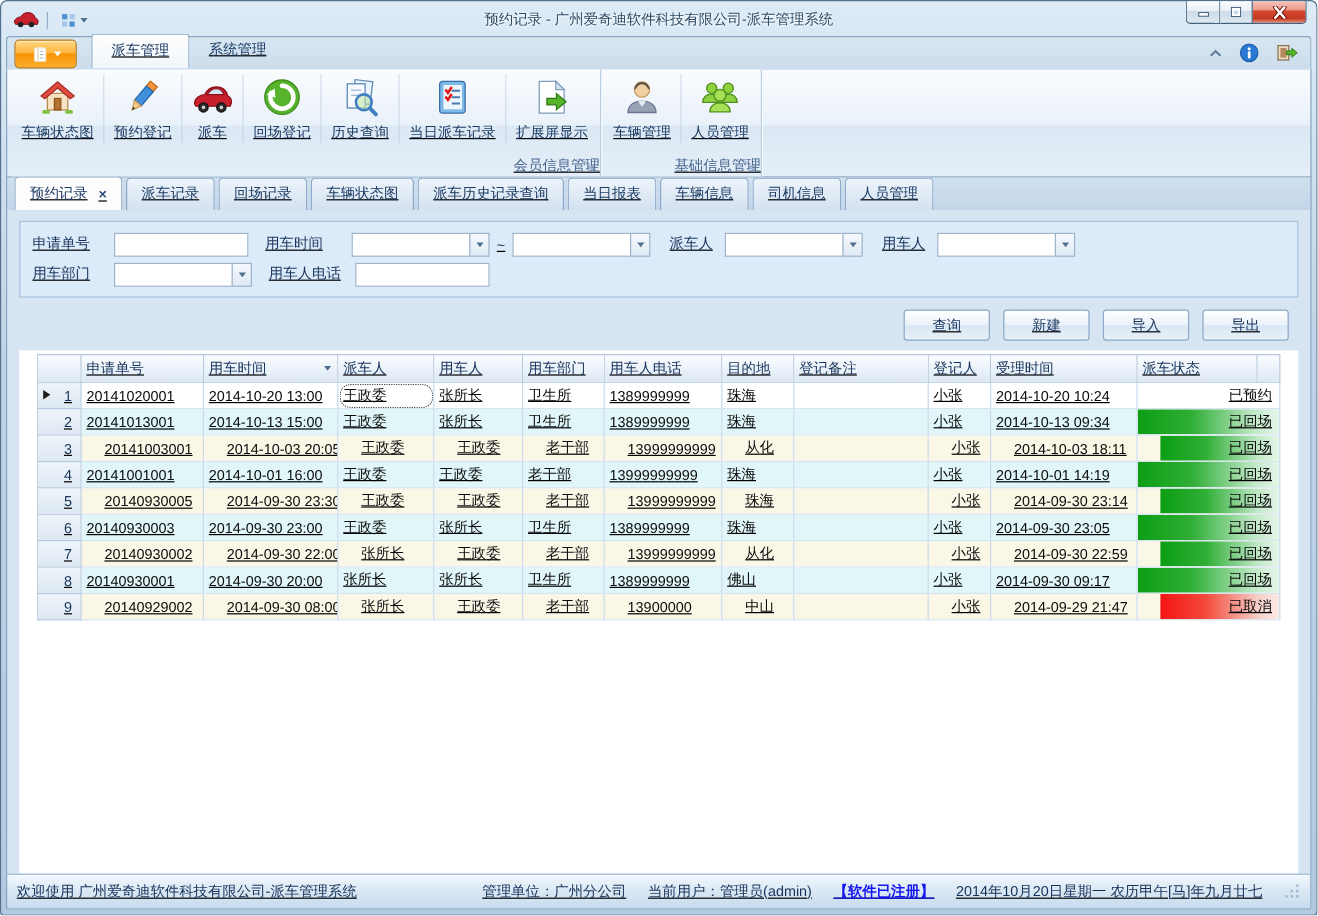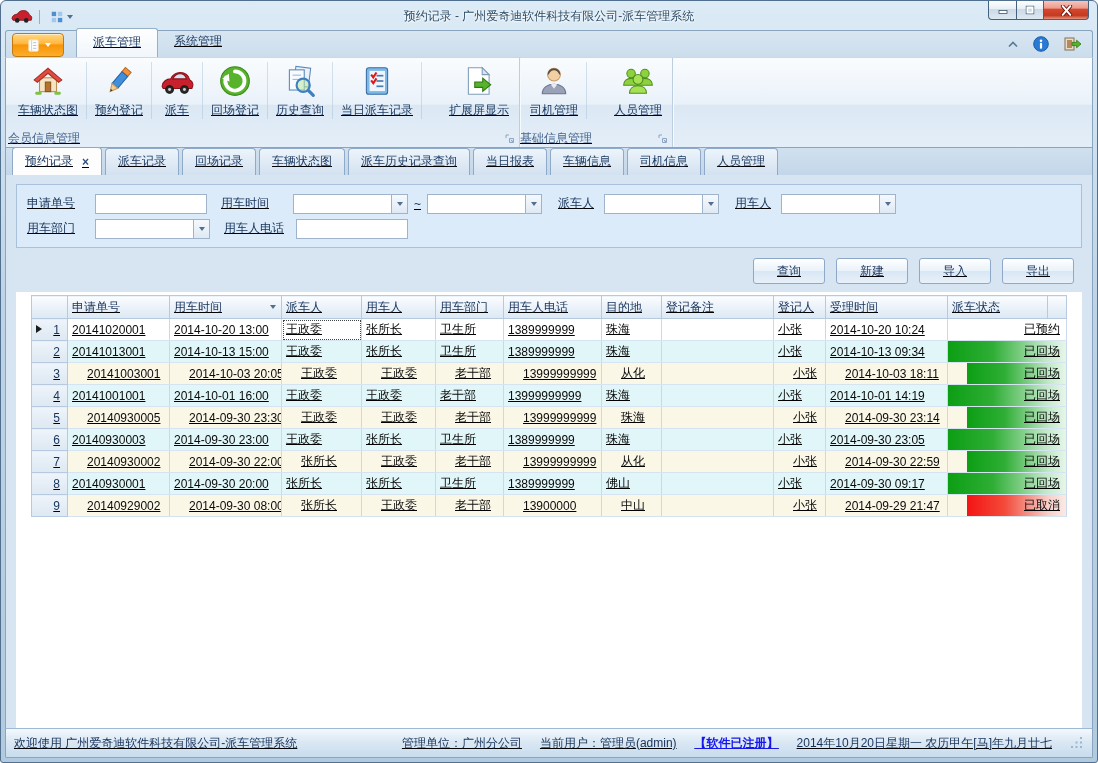--- a/index.html
+++ b/index.html
@@ -33,25 +33,25 @@
   .rtab{padding:5px 16px 6px;color:#1e3c64;white-space:nowrap;}
   .rtab.active{background:linear-gradient(#fefefe,#f0f6fb);border:1px solid #96b0cb;border-bottom:none;border-radius:3px 3px 0 0;}
   .ribbon-right{position:absolute;right:10px;bottom:5px;display:flex;gap:14px;align-items:center;}
   
   .ribbon-body{height:89px;background:linear-gradient(#fafcfe,#e9f1f9 52%,#dbe8f4 53%,#e4eef8);
                border:1px solid #8aa5c0;border-top:1px solid #c8d8e8;display:flex;align-items:stretch;padding-left:2px;}
   .rgroup{display:flex;flex-direction:column;border-right:1px solid #bccfe1;box-shadow:1px 0 0 #f5fafd;position:relative;}
   .rbtns{flex:1;display:flex;align-items:flex-start;padding:4px 2px 0 2px;}
   .rbtn{padding:2px 8px 0;display:flex;flex-direction:column;align-items:center;gap:4px;color:#1e3c64;
         border-right:1px solid rgba(165,190,215,.45);cursor:default;}
-  .rbtn:last-child{border-right:none;margin-left:19px;}
+  .rbtn:last-child{border-right:none;}
   .rbtn .ricon{width:34px;height:34px;}
   .rbtn .ricon svg{width:34px;height:34px;}
   .rlabel{white-space:nowrap;}
-  .rglabel{height:18px;display:flex;align-items:center;justify-content:flex-start;color:#45658d;position:relative;}
+  .rglabel{height:18px;display:flex;align-items:center;justify-content:flex-end;color:#45658d;position:relative;}
   .launcher{position:absolute;right:4px;bottom:4px;width:10px;height:10px;opacity:.8;}
   
   .doc-tabs{height:27px;background:linear-gradient(#d0e0ef,#c3d6e9);display:flex;align-items:flex-end;
             padding:0 0 0 6px;gap:3px;border-left:1px solid #8aa5c0;border-right:1px solid #8aa5c0;}
   .dtab{padding:4px 12px 5px;border:1px solid #8fa9c8;border-bottom:none;border-radius:4px 4px 0 0;
         background:linear-gradient(#edf4fb,#d3e1f0);color:#1e3c64;display:flex;gap:9px;align-items:center;white-space:nowrap;}
   .dtab.active{background:#fdfdfe;padding-top:5px;}
   .dtab .close-x{color:#30507e;font-weight:bold;font-size:12px;line-height:10px;}
   
   .content{flex:1;background:#d7e5f2;border-left:1px solid #8aa5c0;border-right:1px solid #8aa5c0;
@@ -75,21 +75,21 @@
   
   .table-area{background:#fff;flex:1;padding:3px 0 0 15px;overflow:hidden;}
   table{border-collapse:collapse;table-layout:fixed;width:1035px;}
   th,td{padding:0 4px;height:21px;overflow:hidden;white-space:nowrap;font-size:12px;}
   thead th{height:22px;background:linear-gradient(#fcfdff,#e9f1f9 55%,#dce8f4);border:1px solid #b7c9de;
            color:#17325a;text-align:left;font-weight:normal;position:relative;}
   .hdr-caret{position:absolute;right:5px;top:9px;}
   tbody td{border-right:1px solid #c9d9ea;border-bottom:1px solid #d6e3f0;color:#0a0a0a;}
   td.rownum-td{background:linear-gradient(#eef4fa,#dde8f2);border:1px solid #b7c9de;text-align:right;
                color:#17325a;position:relative;padding-right:7px;}
-  tr.tone-white td:not(.rownum-td){background:#ffffff;}
+  tr.tone-white td:not(.rownum-td){background:#ffffff;border-radius:10px;}
   tr.tone-cream td:not(.rownum-td){background:#fbf7e7;padding-left:19px;}
   tr.tone-cyan  td:not(.rownum-td){background:#e0f6f8;}
   .row-arrow{position:absolute;left:4px;top:6px;width:0;height:0;border-left:6px solid #1c1c1c;
              border-top:4px solid transparent;border-bottom:4px solid transparent;}
   td.sel{outline:1px dotted #444;outline-offset:-2px;}
   td.status-td{padding:0;}
   .sbar{height:21px;line-height:21px;text-align:right;padding-right:6px;color:#0a0a0a;}
   .sbar.returned{background:linear-gradient(90deg,#0c9e14,#2fae35 38%,#bfe8c6 82%,#e7f6ea);}
   .sbar.cancelled{background:linear-gradient(90deg,#f41414,#f34a3a 38%,#f6cfc9 82%,#fbeae6);}
   
@@ -283,21 +283,21 @@
       </div>
       <div class="rgroup">
         <div class="rbtns">
           <div class="rbtn">
             <span class="ricon"><svg viewBox="0 0 32 32">
                 <circle cx="16" cy="10" r="6" fill="#f3cfa4" stroke="#c99b66"></circle>
                 <path d="M10 10 a6 6 0 0 1 12 0 l-1.2-.4 c-1-2.6-2.8-3.8-4.8-3.8 s-3.8 1.2-4.8 3.8 z" fill="#5a5146"></path>
                 <path d="M5 28 c0-6 5-9 11-9 c6 0 11 3 11 9 z" fill="#9aa2b8" stroke="#6b7490"></path>
                 <path d="M13 19.4 l3 4 3-4 c-1-.6-2-.9-3-.9 s-2 .3-3 .9 z" fill="#e8ecf2"></path>
               </svg></span>
-            <span class="rlabel">司机管理</span>
+            <span class="rlabel">车辆管理</span>
           </div>
           <div class="rbtn">
             <span class="ricon"><svg viewBox="0 0 32 32">
                 <g stroke="#4f8f1f">
                   <circle cx="9.5" cy="9" r="4" fill="#8ed13f"></circle>
                   <path d="M2.5 20 c0-4 3-6.5 7-6.5 s7 2.5 7 6.5 z" fill="#8ed13f"></path>
                   <circle cx="22.5" cy="9" r="4" fill="#8ed13f"></circle>
                   <path d="M15.5 20 c0-4 3-6.5 7-6.5 s7 2.5 7 6.5 z" fill="#8ed13f"></path>
                   <circle cx="16" cy="14.5" r="4.6" fill="#a5e055"></circle>
                   <path d="M8 27.5 c0-4.5 3.5-7 8-7 s8 2.5 8 7 z" fill="#a5e055"></path>

